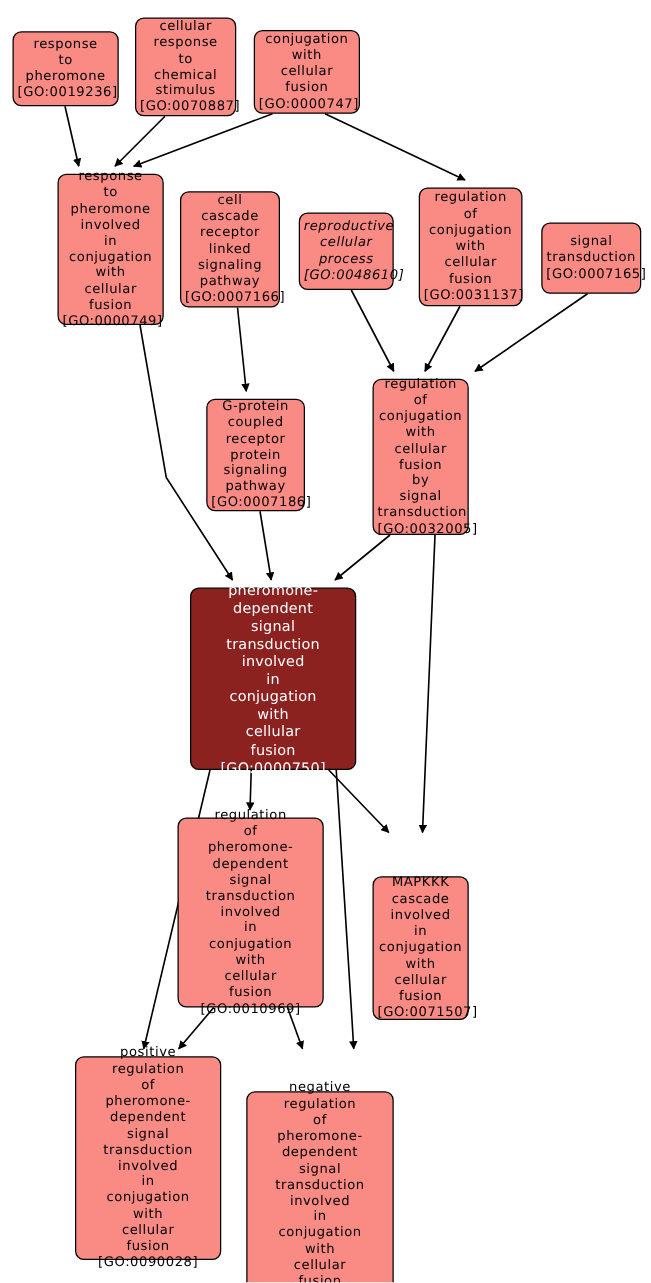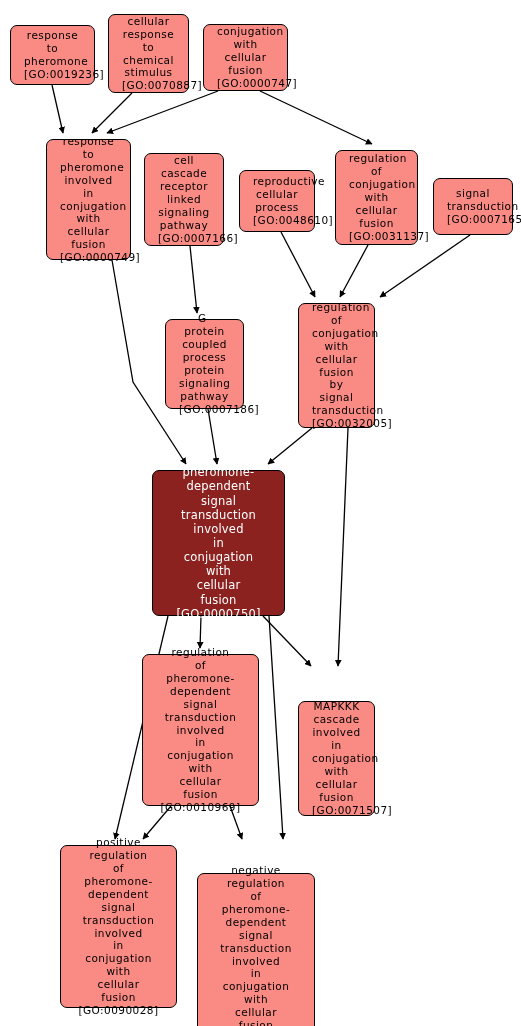--- a/index.html
+++ b/index.html
@@ -32,21 +32,21 @@
     border-radius: 7px;
     background: #fa8a84;
     color: #000000;
     display: flex;
     align-items: center;
     justify-content: center;
     text-align: center;
     line-height: 1.23;
     font-size: 10.5px;
     letter-spacing: 0.45px;
-    padding: 2px 13px;
+    padding: 2px 3px;
     z-index: 2;
   }
   .node.focus {
     background: #8b2220;
     color: #ffffff;
     border-color: #000000;
     font-size: 11.5px;
     letter-spacing: 0.2px;
   }
   .node .label {
@@ -122,21 +122,21 @@
       </div>
       <div class="node" style="left: 144px; top: 153px; width: 80px; height: 93px;">
         <span class="label">cell
 cascade
 receptor
 linked
 signaling
 pathway
 [GO:0007166]</span>
       </div>
-      <div class="node" style="left: 239px; top: 170px; width: 76px; height: 62px;">
+      <div class="node" style="left: 239px; top: 170px; width: 76px; height: 62px; font-style: italic;">
         <span class="label">reproductive
 cellular
 process
 [GO:0048610]</span>
       </div>
       <div class="node" style="left: 335px; top: 150px; width: 83px; height: 95px;">
         <span class="label">regulation
 of
 conjugation
 with
@@ -145,21 +145,21 @@
 [GO:0031137]</span>
       </div>
       <div class="node" style="left: 433px; top: 178px; width: 80px; height: 57px;">
         <span class="label">signal
 transduction
 [GO:0007165]</span>
       </div>
       <div class="node" style="left: 165px; top: 319px; width: 79px; height: 90px;">
         <span class="label">G-protein
 coupled
-process
+receptor
 protein
 signaling
 pathway
 [GO:0007186]</span>
       </div>
       <div class="node" style="left: 298px; top: 303px; width: 77px; height: 125px;">
         <span class="label">regulation
 of
 conjugation
 with

